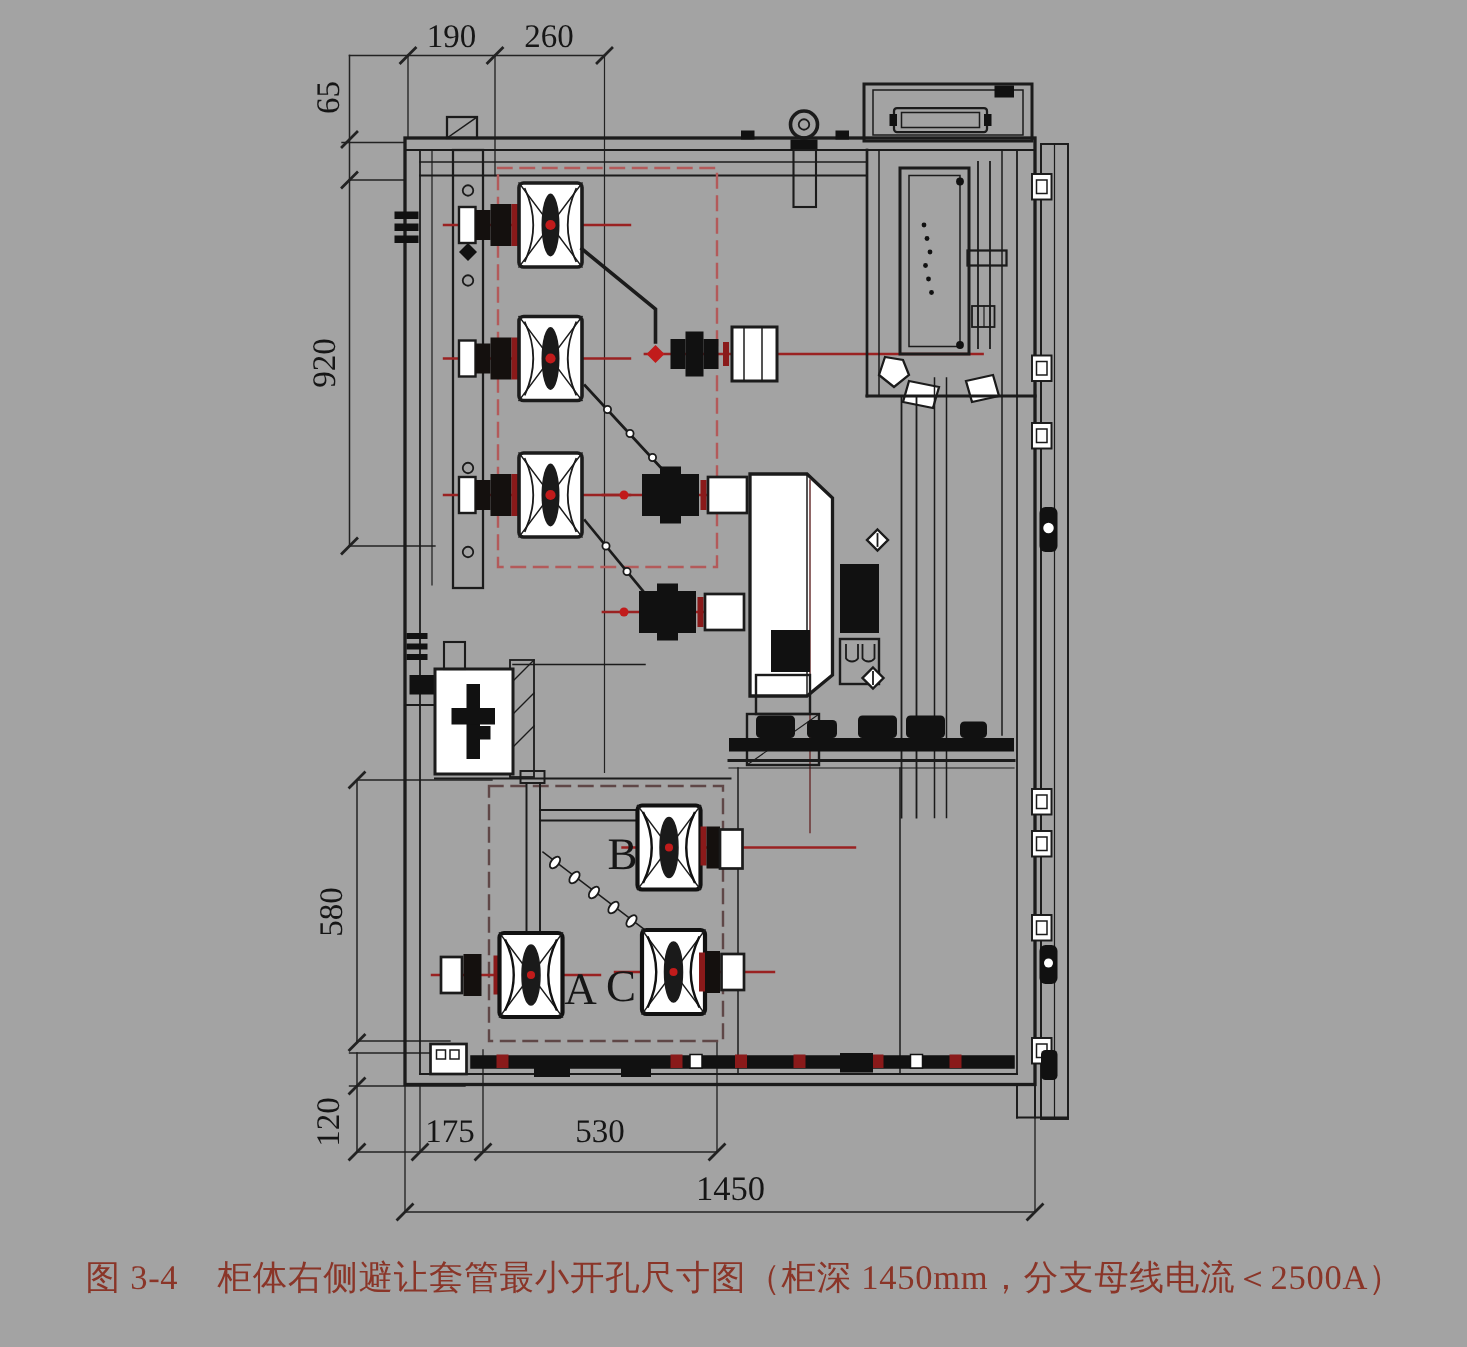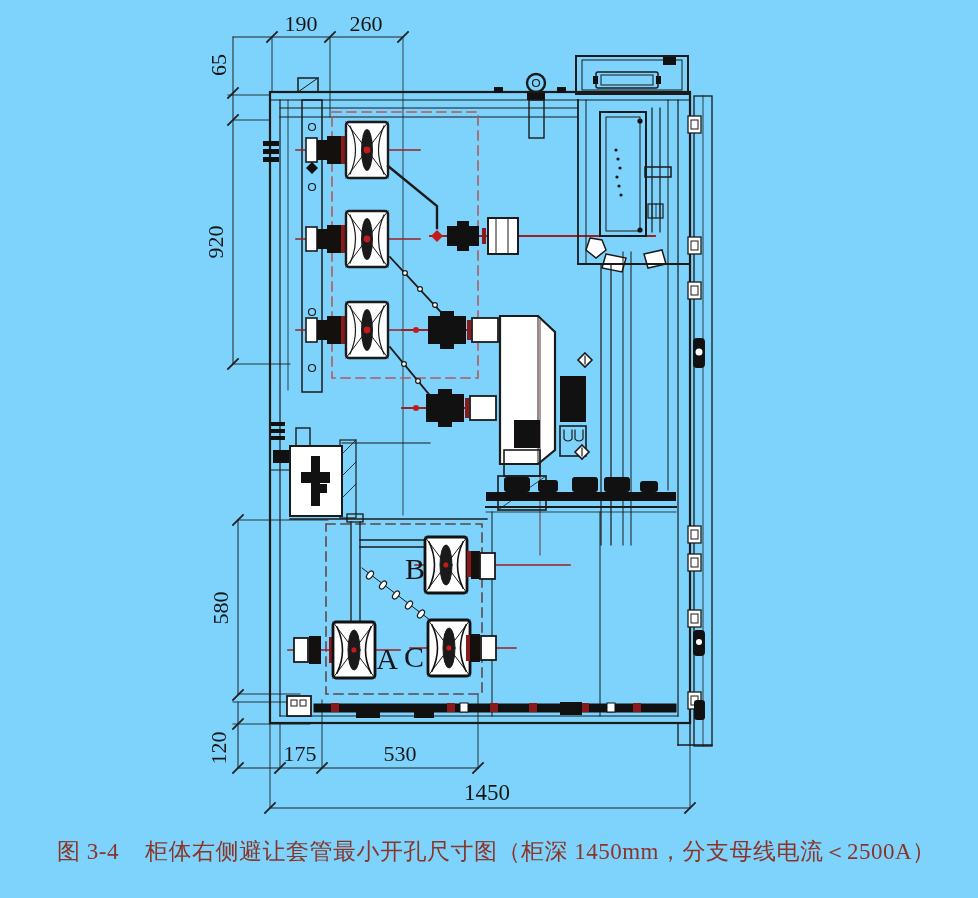--- a/index.html
+++ b/index.html
@@ -1,16 +1,16 @@
 <!DOCTYPE html>
 <html><head>
 <meta charset="utf-8">
 <style>
   html,body{margin:0;padding:0;background:#ffffff;}
-  .page{position:relative;width:978px;height:898px;background:#7dd3fc;overflow:hidden;
+  .page{position:relative;width:978px;height:898px;background:#a3a3a3;overflow:hidden;
         font-family:"Liberation Serif",serif;}
   .drawing{position:absolute;left:0;top:0;}
   .caption{position:absolute;left:57px;top:836px;width:880px;font-size:23px;
            color:#8a3528;letter-spacing:0.5px;}
   .caption .lbl{margin-right:26px;}
   svg text{font-family:"Liberation Serif","DejaVu Serif",serif;fill:#161616;}
   svg .dim{font-size:22px;}
   svg .dimbig{font-size:23px;}
   svg .phase{font-size:30px;}
 </style>

